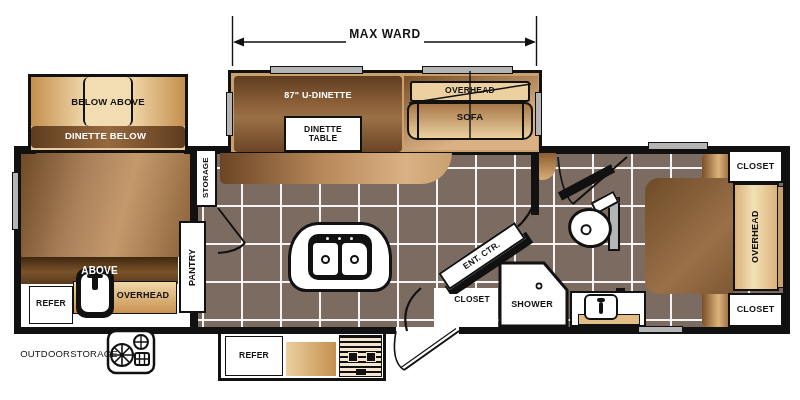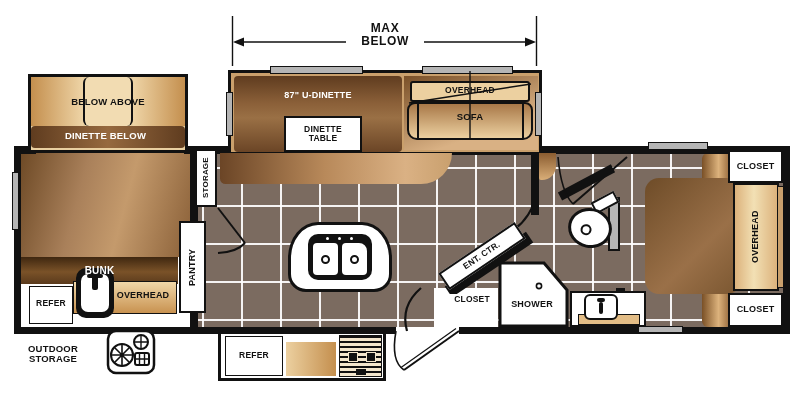--- a/index.html
+++ b/index.html
@@ -66,24 +66,24 @@
   <div class="abs z2" style="left:407px;top:102px;width:126px;height:38px;border:2.5px solid #111;box-sizing:border-box;border-radius:8px 8px 10px 10px;background:linear-gradient(to bottom,#a87848,#ecd0a0);"></div>
   <div class="abs z2" style="left:417px;top:104px;width:2px;height:34px;background:#111;"></div>
   <div class="abs z2" style="left:522px;top:104px;width:2px;height:34px;background:#111;"></div>
   <div class="abs lbl z6" style="left:407px;top:111px;width:126px;height:13px;font-size:9.5px;">SOFA</div>
 
   <div class="abs win z3" style="left:270px;top:66px;width:93px;height:8px;"></div>
   <div class="abs win z3" style="left:422px;top:66px;width:91px;height:8px;"></div>
   <div class="abs win z3" style="left:226px;top:92px;width:7px;height:44px;"></div>
   <div class="abs win z3" style="left:535px;top:92px;width:7px;height:44px;"></div>
 
-  <div class="abs lbl z6" style="left:347px;top:27px;width:76px;height:16px;font-size:12px;font-weight:600;letter-spacing:.6px;">MAX BELOW</div>
+  <div class="abs lbl z6" style="left:347px;top:27px;width:76px;height:16px;font-size:12px;font-weight:600;letter-spacing:.6px;">MAX WARD</div>
 
   <div class="abs z2" style="left:21px;top:257px;width:157px;height:27px;background:linear-gradient(to bottom,#3f2710,#7a5228 55%,#5a3a1c);"></div>
-  <div class="abs lbl wlbl z6" style="left:21px;top:263px;width:157px;height:14px;font-size:10px;color:#fff;">BUNK</div>
+  <div class="abs lbl wlbl z6" style="left:21px;top:263px;width:157px;height:14px;font-size:10px;color:#fff;">ABOVE</div>
   <div class="abs z2" style="left:21px;top:284px;width:169px;height:43px;background:#fff;"></div>
   <div class="abs z3" style="left:73px;top:281px;width:104px;height:33px;background:linear-gradient(to bottom,#f0d7a8,#c89250);border:1.6px solid #111;box-sizing:border-box;"></div>
   <div class="abs lbl z6" style="left:108px;top:289px;width:70px;height:14px;font-size:9px;">OVERHEAD</div>
   <div class="abs whitebox z3" style="left:29px;top:286px;width:44px;height:38px;border-width:1.6px;"></div>
   <div class="abs lbl z6" style="left:29px;top:298px;width:44px;height:12px;font-size:8.5px;">REFER</div>
 
   <div class="abs z4" style="left:76px;top:268px;width:38px;height:50px;background:#111;border-radius:10px;">
     <div class="abs" style="left:5px;top:6px;width:28px;height:38px;background:#fff;border-radius:7px;"></div>
     <div class="abs" style="left:16px;top:8px;width:6px;height:14px;background:#111;border-radius:2px;"></div>
     <div class="abs" style="left:11px;top:6px;width:16px;height:4px;background:#111;border-radius:2px;"></div>
@@ -112,21 +112,21 @@
   <div class="abs z2" style="left:218px;top:331px;width:168px;height:50px;border:3px solid #111;box-sizing:border-box;background:#fff;"></div>
   <div class="abs whitebox z3" style="left:225px;top:336px;width:58px;height:40px;border-width:1.5px;"></div>
   <div class="abs lbl z6" style="left:225px;top:349px;width:58px;height:13px;font-size:8.5px;">REFER</div>
   <div class="abs z3" style="left:286px;top:342px;width:50px;height:34px;background:linear-gradient(to right,#ecd0a0,#c48f4e);"></div>
   <div class="abs z3" style="left:339px;top:335px;width:43px;height:42px;border:1.5px solid #111;box-sizing:border-box;background:repeating-linear-gradient(to bottom,#111 0 1.6px,#f3e6cc 1.6px 5px);">
     <div style="position:absolute;left:8px;top:16px;width:8px;height:8px;background:#111;border:1.5px solid #f3e6cc;"></div>
     <div style="position:absolute;left:26px;top:16px;width:8px;height:8px;background:#111;border:1.5px solid #f3e6cc;"></div>
     <div style="position:absolute;left:16px;top:33px;width:10px;height:6px;background:#111;"></div>
   </div>
 
-  <div class="abs lbl z6" style="left:16px;top:341px;width:74px;height:26px;font-size:9.5px;flex-direction:column;font-weight:700;">
+  <div class="abs lbl z6" style="left:32px;top:341px;width:74px;height:26px;font-size:9.5px;flex-direction:row;font-weight:400;">
     <span>OUTDOOR</span>
     <span>STORAGE</span>
   </div>
   <svg class="abs z5" style="left:106px;top:329px;" width="50" height="46" viewBox="0 0 50 46">
     <rect x="2" y="2" width="46" height="42" rx="8" fill="#fff" stroke="#111" stroke-width="2.5"></rect>
     <circle cx="16" cy="26" r="11" fill="none" stroke="#111" stroke-width="2"></circle>
     <path d="M16 15 L16 37 M5 26 L27 26 M8.5 18.5 L23.5 33.5 M23.5 18.5 L8.5 33.5" stroke="#111" stroke-width="1.6"></path>
     <circle cx="35" cy="13" r="7" fill="none" stroke="#111" stroke-width="2"></circle>
     <path d="M35 6 L35 20 M28 13 L42 13" stroke="#111" stroke-width="1.4"></path>
     <rect x="29" y="24" width="14" height="12" rx="2" fill="none" stroke="#111" stroke-width="2"></rect>

